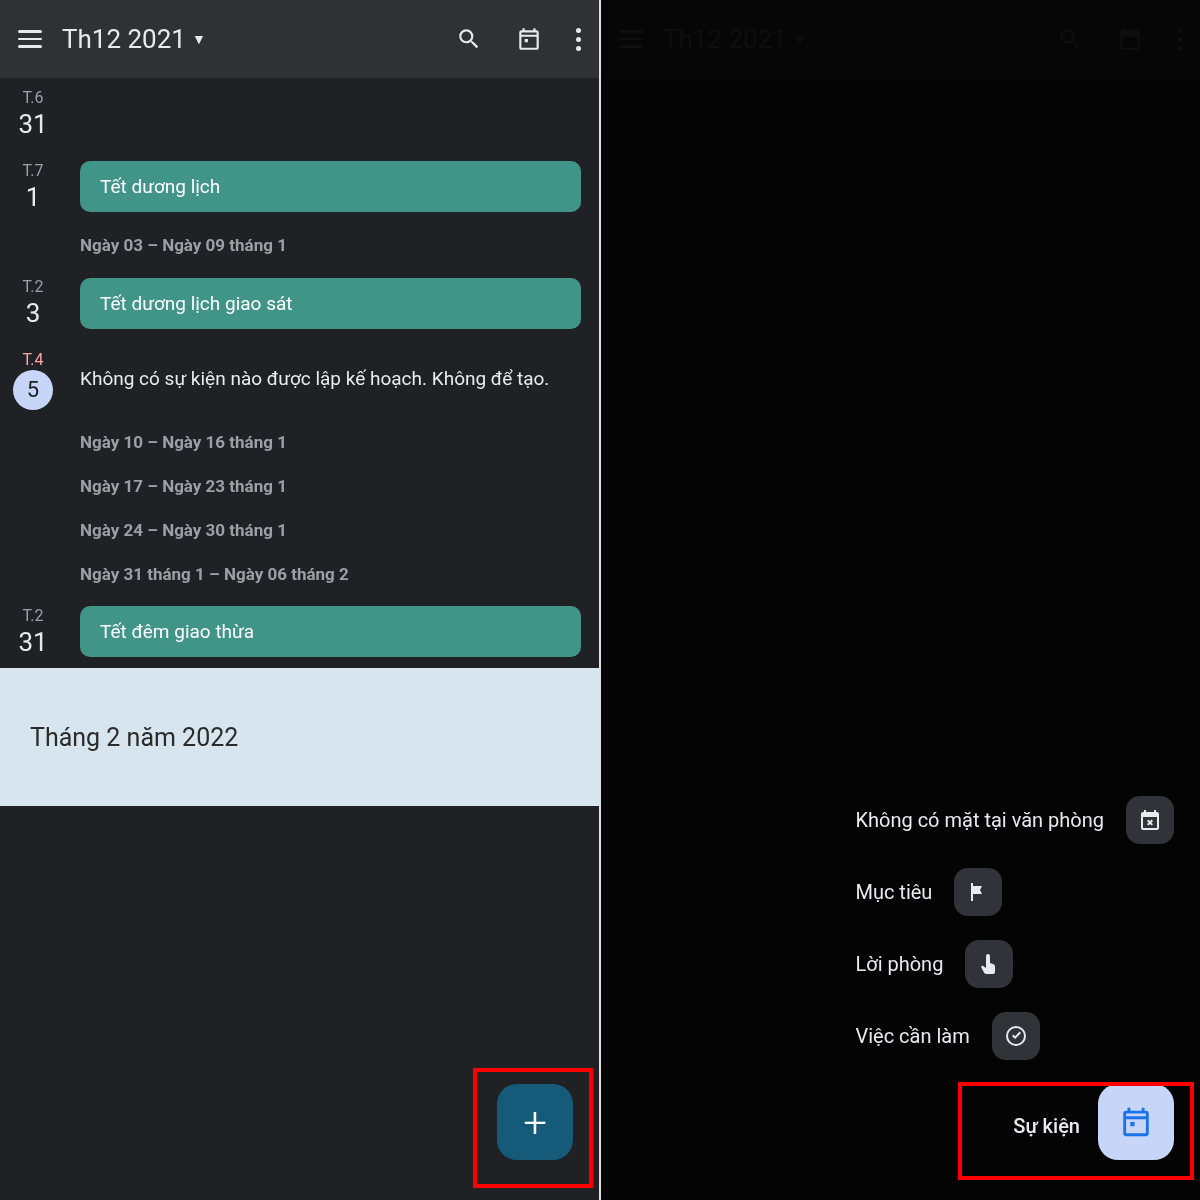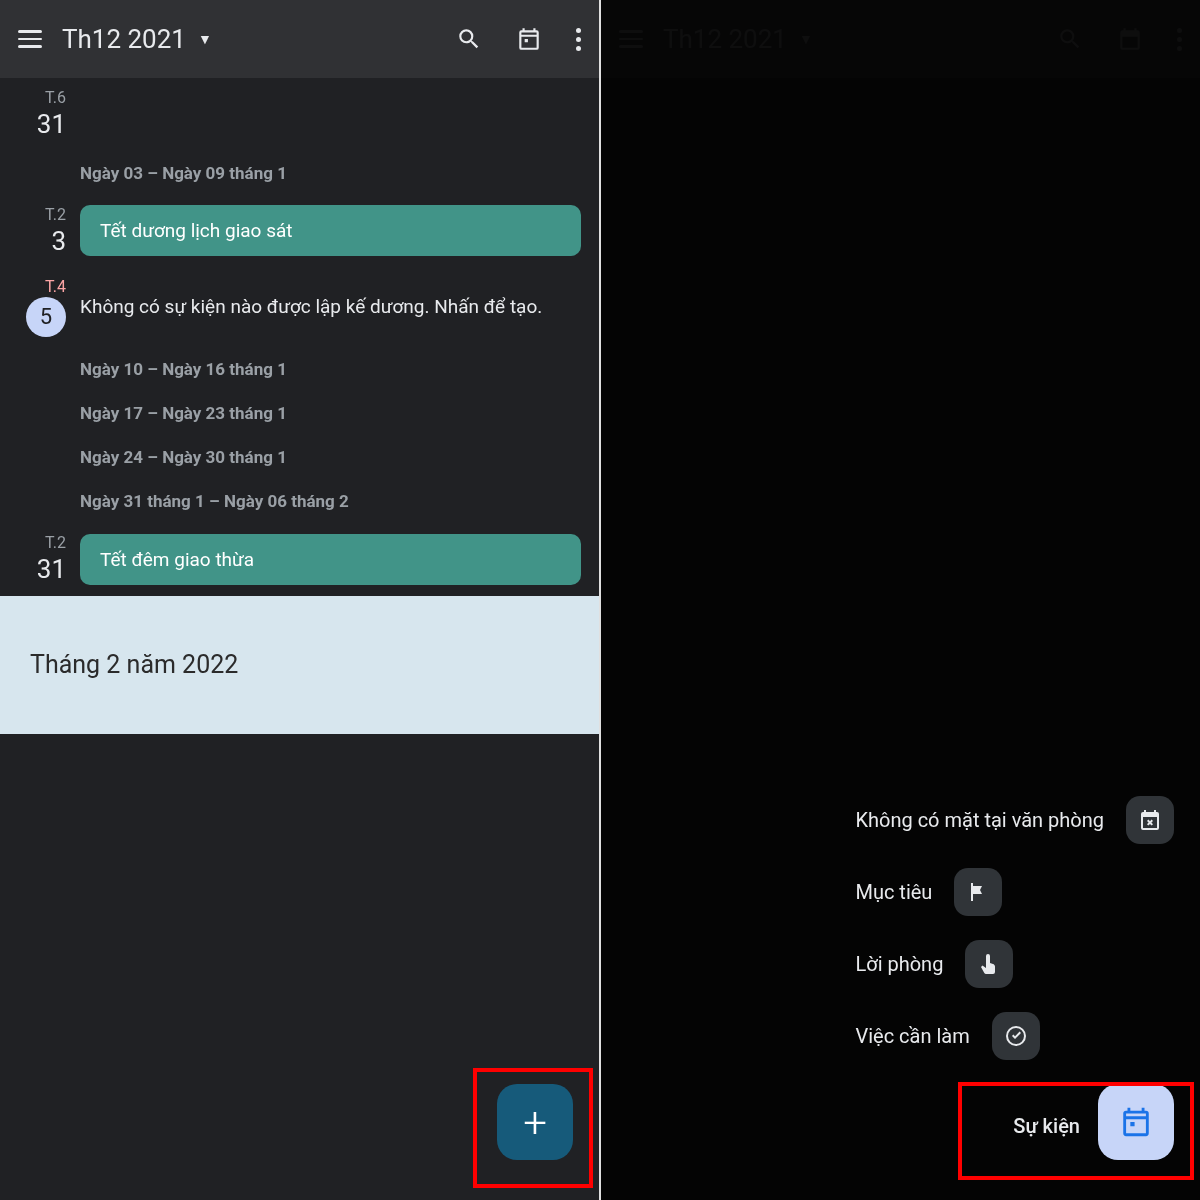--- a/index.html
+++ b/index.html
@@ -18,30 +18,30 @@
     height: 78px;
     background: #303134;
     display: flex;
     align-items: center;
     padding: 0 18px;
     gap: 20px;
     color: #e8eaed;
   }
   .hamburger { display:flex; flex-direction:column; gap:5px; width:24px; }
   .hamburger span { height:2.5px; background:#e8eaed; border-radius:2px; }
-  .title { font-size: 26px; font-weight: 400; display:flex; align-items:center; gap:12px;}
+  .title { font-size: 26px; font-weight: 400; display:flex; align-items:center; gap:6px;}
   .title .caret { font-size:14px; }
   .header-icons { margin-left:auto; display:flex; gap:34px; align-items:center;}
   .icon { fill:#e8eaed; width:26px; height:26px;}
   .dots { display:flex; flex-direction:column; gap:4px;}
   .dots span{width:5px;height:5px;background:#e8eaed;border-radius:50%;}
   
   .content { background:#202124; }
   .row { display:flex; align-items:center; padding:10px 18px 10px 0; gap:14px; }
-  .datecol { width:66px; text-align:center; color:#9aa0a6; font-size:16px; line-height:1.25; display:flex;flex-direction:column;align-items:flex-end;}
+  .datecol { width:66px; text-align:center; color:#9aa0a6; font-size:16px; line-height:1.25; display:flex;flex-direction:column;align-items:center;}
   .datecol .dow{font-size:16px;}
   .datecol .num{font-size:26px;color:#e8eaed;}
   .today-circle{background:#c7d5f8;color:#202124;border-radius:50%;width:40px;height:40px;display:flex;align-items:center;justify-content:center;font-size:22px;}
   .today-dow{color:#fca5a5;}
   .chip { flex:1; background:#419488; color:#fff; border-radius:10px; padding:14px 20px; font-size:19px; font-weight:400;}
   .month-banner {
     height:230px; position:relative; background:#86d2c1;
     display:flex;align-items:flex-start;padding:24px 30px;
     overflow:hidden;
   }
@@ -98,39 +98,46 @@
 
   <div class="content">
     <div class="row">
       <div class="datecol">
         <span class="dow">T.6</span>
         <span class="num">31</span>
       </div>
     </div>
 
 
+    <div class="row">
+      <div class="datecol">
+        <span class="dow">T.7</span>
+        <span class="num">1</span>
+      </div>
+      <div class="chip">Tết dương lịch</div>
+    </div>
 
     <div class="week-label">Ngày 03 – Ngày 09 tháng 1</div>
 
     <div class="row">
       <div class="datecol">
         <span class="dow">T.2</span>
         <span class="num">3</span>
       </div>
       <div class="chip">Tết dương lịch giao sát</div>
     </div>
 
     <div class="row">
       <div class="datecol">
         <span class="dow today-dow">T.4</span>
         <div class="today-circle">
             <span>5</span>
           </div>
       </div>
-      <div class="noevent">Không có sự kiện nào được lập kế dương. Nhấn để tạo.</div>
+      <div class="noevent">Không có sự kiện nào được lập kế hoạch. Không để tạo.</div>
     </div>
 
     <div class="week-label">Ngày 10 – Ngày 16 tháng 1</div>
     <div class="week-label">Ngày 17 – Ngày 23 tháng 1</div>
     <div class="week-label">Ngày 24 – Ngày 30 tháng 1</div>
     <div class="week-label">Ngày 31 tháng 1 – Ngày 06 tháng 2</div>
 
     <div class="row">
       <div class="datecol">
         <span class="dow">T.2</span>

